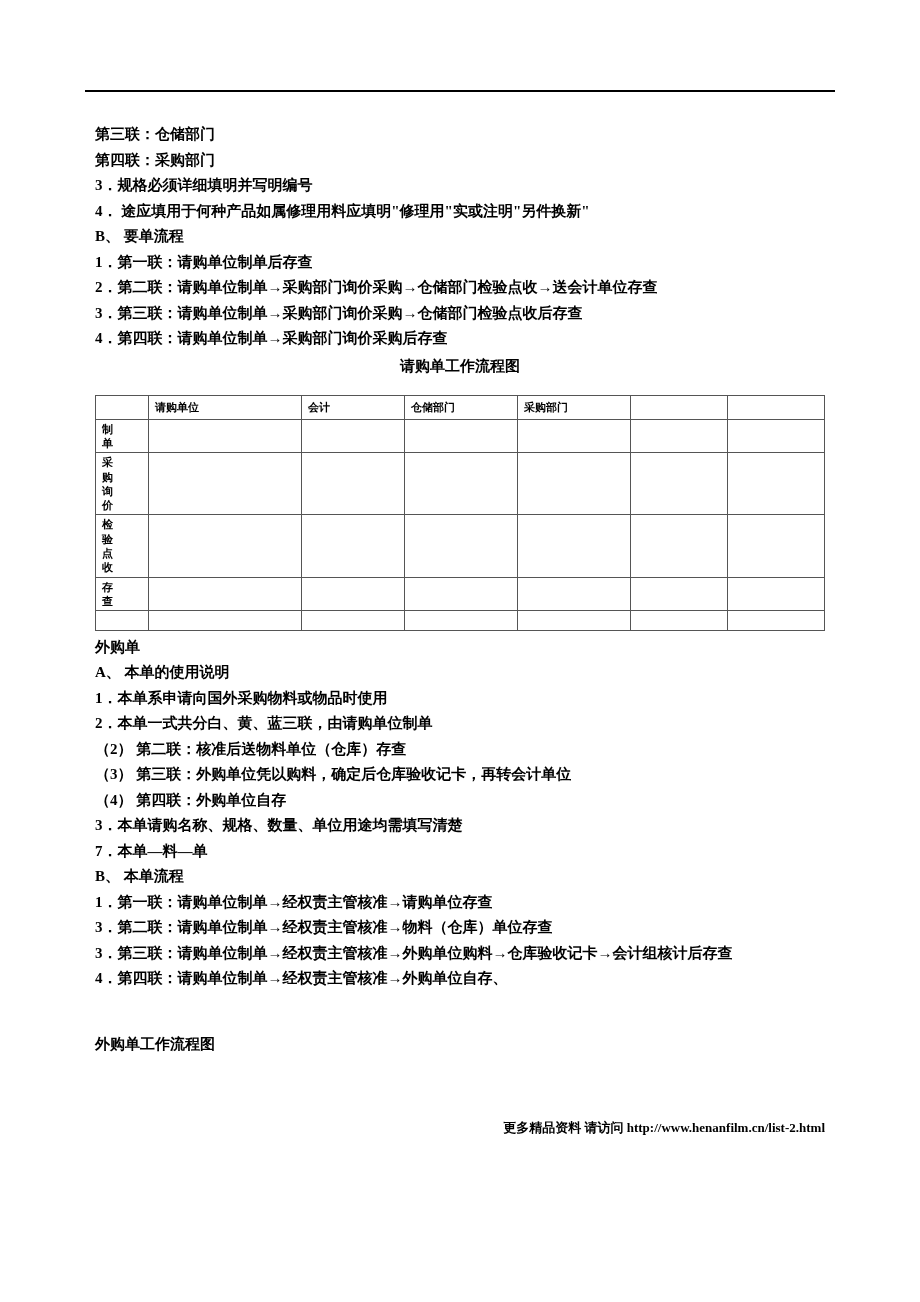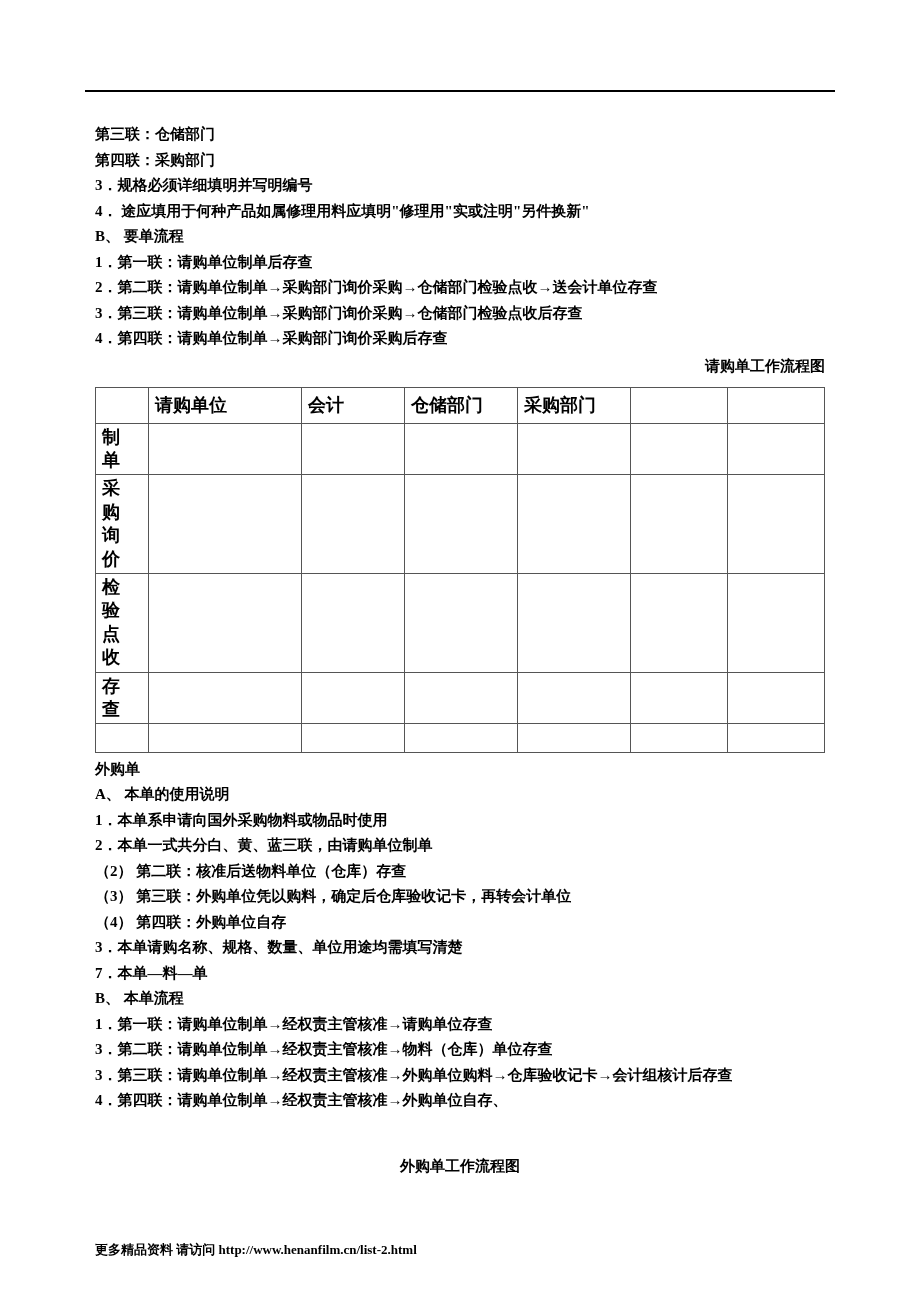--- a/index.html
+++ b/index.html
@@ -22,47 +22,47 @@
     border-top: 2px solid #000;
     margin: 0 0 30px 0;
   }
   .content {
     padding: 0 10px;
   }
   .line {
     margin: 0;
   }
   .table-title {
-    text-align: right;
-    margin: 2px 0 8px 0;
+    text-align: center;
+    margin: 2px 0 16px 0;
   }
   table {
     border-collapse: collapse;
     width: 100%;
     margin: 0 0 4px 0;
   }
   table td {
     border: 1px solid #555;
     padding: 2px 6px;
     vertical-align: top;
-    font-size: 18px;
+    font-size: 11px;
   }
   .col-rowhead { width: 40px; }
   .col-a { width: 140px; }
   .col-b { width: 90px; }
   .col-c { width: 100px; }
   .col-d { width: 100px; }
   .rowhead-cell { line-height: 1.3; }
   .footer {
-    text-align: left;
+    text-align: right;
     font-size: 13px;
     margin-top: 60px;
   }
   .section-title {
-    text-align: center;
+    text-align: left;
     margin-top: 40px;
   }
 </style>
 </head>
 <body>
 
 <div class="page">
   <hr class="hr-top">
   <div class="content">
 

